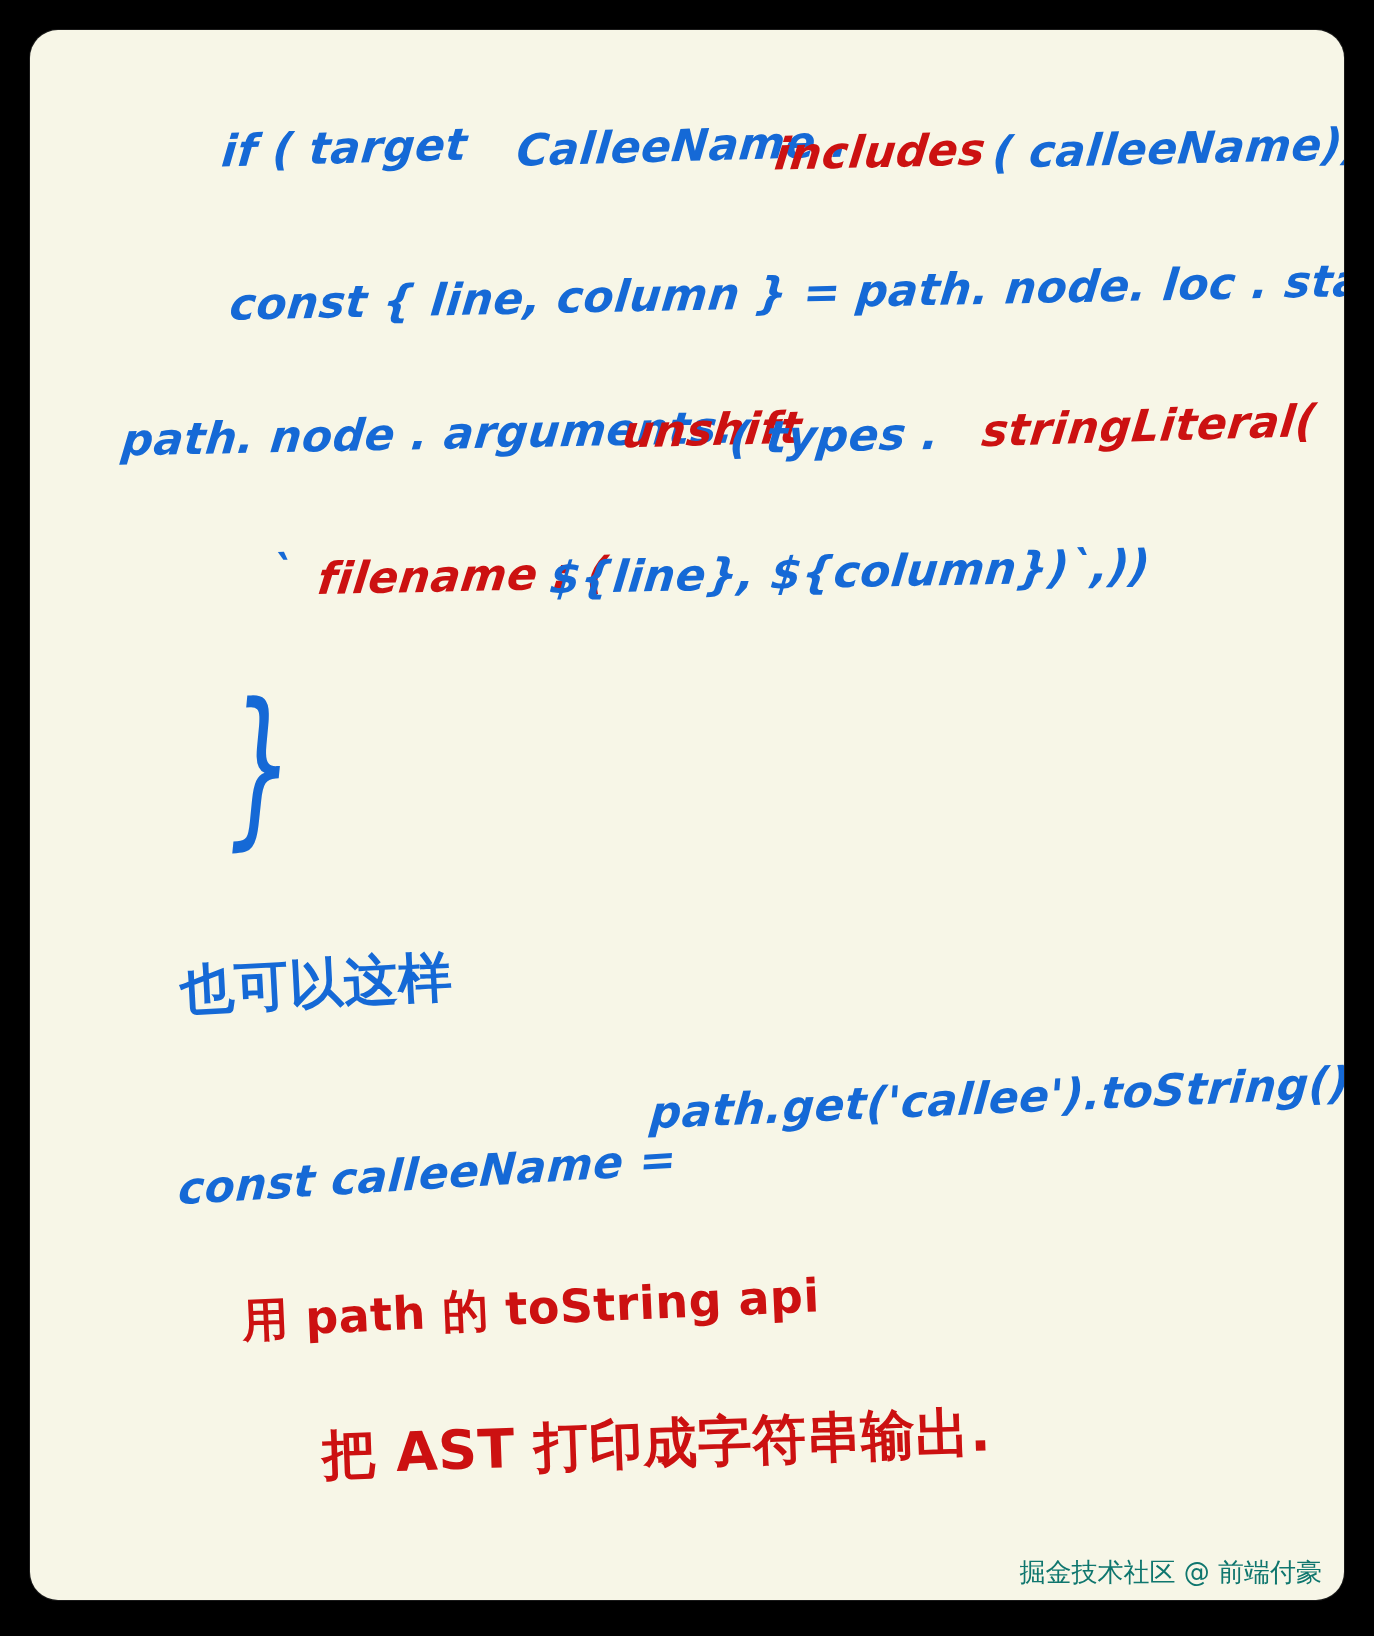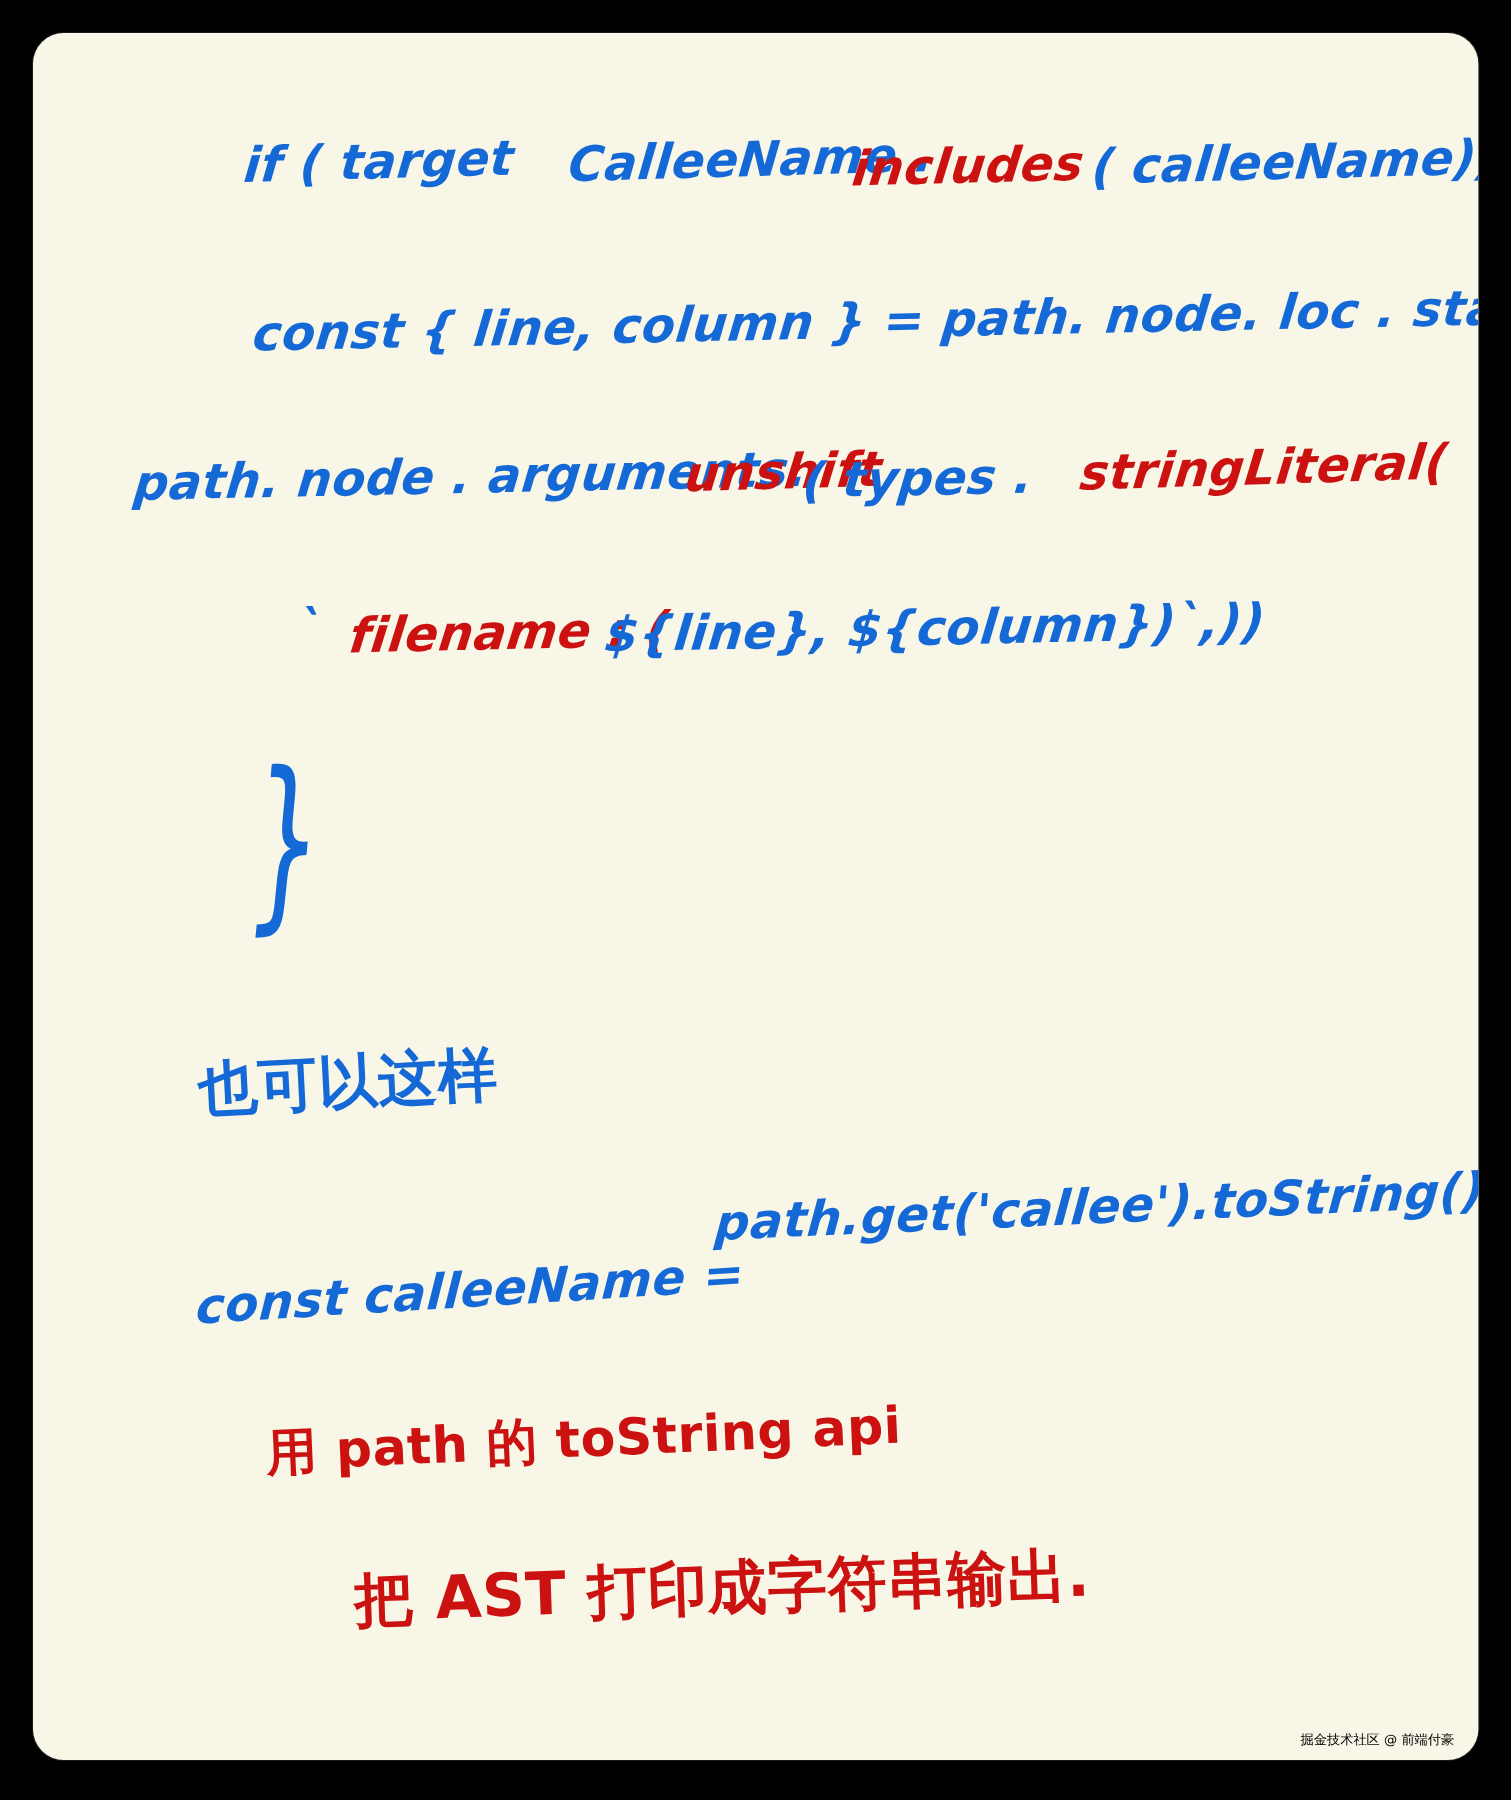--- a/index.html
+++ b/index.html
@@ -60,22 +60,22 @@
   .l5  { left: 620px;  top: 1042px; font-size: 44px; transform: rotate(-2.5deg) skewX(-7deg); }
   .l6  { left: 148px;  top: 1118px; font-size: 44px; transform: rotate(-3.5deg) skewX(-7deg); }
 
   .cn2 { left: 212px;  top: 1248px; font-size: 46px; font-style: normal; transform: rotate(-2.5deg); }
   .cn3 { left: 292px;  top: 1378px; font-size: 54px; font-style: normal; transform: rotate(-2deg); }
 
   .watermark {
     position: absolute;
     right: 22px;
     bottom: 10px;
-    font-size: 12px;
-    color: #000000;
+    font-size: 26px;
+    color: #0f766e;
     font-family: "DejaVu Sans", sans-serif;
   }
 </style>
 </head>
 <body>
 
 <div id="board">
 
   <span class="ink blue l1">if ( target</span>
   <span class="ink blue l1b">CalleeName .</span>

